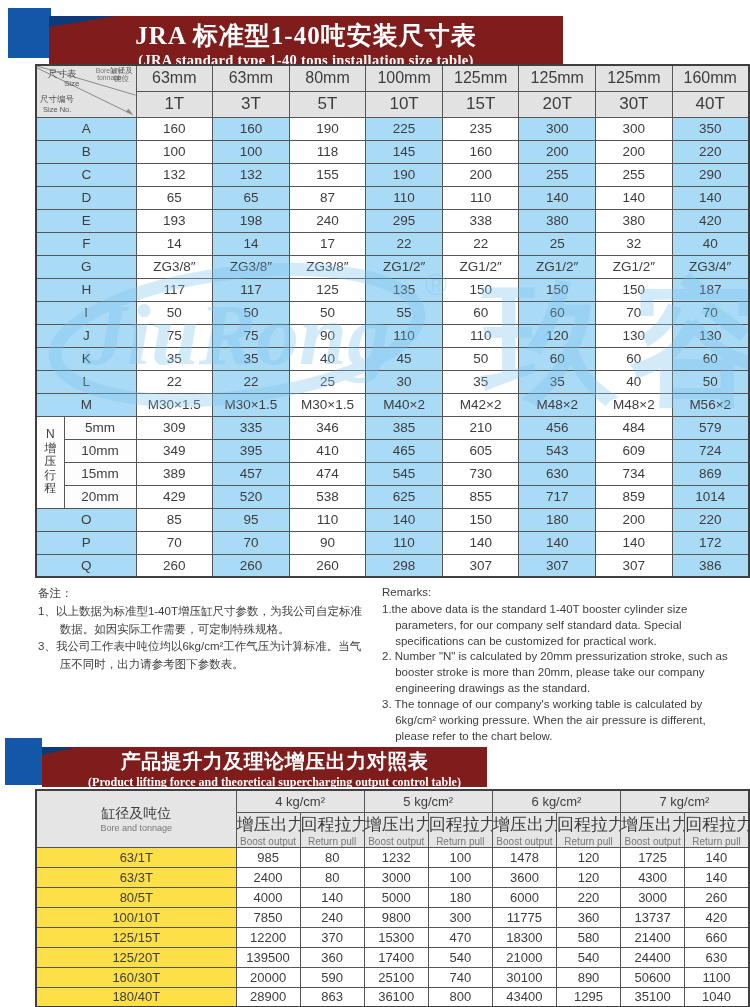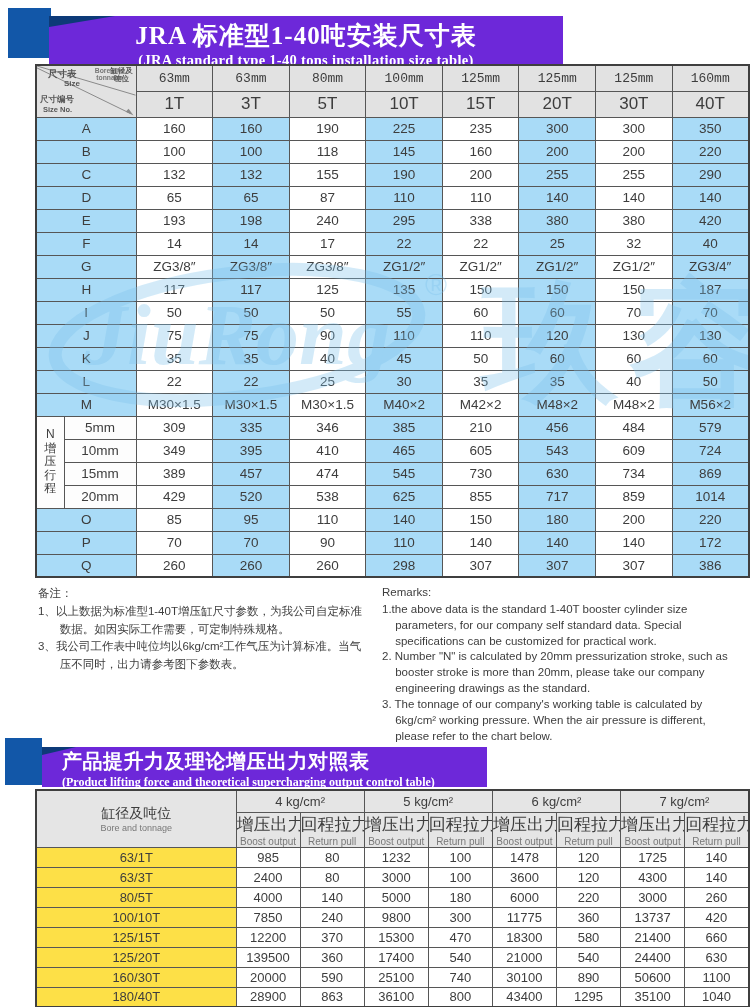--- a/index.html
+++ b/index.html
@@ -4,51 +4,51 @@
 <style>
   * { margin:0; padding:0; box-sizing:border-box; }
   html,body { width:750px; height:1007px; background:#fff; overflow:hidden;
               font-family:"Liberation Sans","DejaVu Sans",sans-serif; color:#3d3d3d; }
   .page { position:relative; width:750px; height:1007px; background:#fff; }
 
   
   .b-square { position:absolute; background:#1257a8; }
   .sq1 { left:8px; top:8px; width:43px; height:50px; }
   .sq2 { left:5px; top:738px; width:37px; height:47px; }
-  .ribbon { position:absolute; background:#6d28d9; color:#fff; }
+  .ribbon { position:absolute; background:#7f1d1d; color:#fff; }
   .rb1 { left:49px; top:16px; width:514px; height:58px; text-align:center; }
-  .rb2 { left:42px; top:747px; width:445px; height:40px; text-align:left; padding-left:20px; }
+  .rb2 { left:42px; top:747px; width:445px; height:40px; text-align:center; padding-left:20px; }
   .notch { position:absolute; top:0; left:0; width:0; height:0;
            border-top:11px solid #0d3a78; border-right:66px solid transparent; }
   .notch2 { border-top:8px solid #0d3a78; border-right:34px solid transparent; }
   .rb-title { font-family:"Liberation Serif","DejaVu Serif",serif; font-weight:bold; }
   .rb1 .rb-title { font-size:25px; letter-spacing:1px; margin-top:3px; }
   .rb1 .rb-sub   { font-family:"Liberation Serif","DejaVu Serif",serif; font-weight:bold; font-size:14.5px; letter-spacing:.3px; }
   .rb2 .rb-title { font-size:20px; letter-spacing:.5px; margin-top:1px; }
   .rb2 .rb-sub   { font-family:"Liberation Serif","DejaVu Serif",serif; font-weight:bold; font-size:12px; }
 
   
   table { border-collapse:collapse; table-layout:fixed; }
   th,td { border:1px solid #565656; text-align:center; vertical-align:middle;
           font-weight:normal; overflow:hidden; white-space:nowrap; }
   .t1,.t2 { position:absolute; left:35px; border:2px solid #3f3f3f; }
 
   
   .t1 { top:64px; width:713px; }
   .t1 thead th { background:#e2e2e2; }
-  .hb { height:26px; font-size:13px;font-family:Liberation Mono, monospace; }
+  .hb { height:26px; font-size:16px; }
   .ht { height:26px; font-size:17px; }
   .t1 tbody th, .t1 tbody td { height:23px; font-size:13.5px; }
   .rl { background:#a9dbf7; font-size:15px; }
   .cw { background:#ffffff; }
   .cb { background:#a9dbf7; }
   .ns { background:#fdfdfd; }
   .nsv { white-space:pre-line; font-size:12px; line-height:1.12; }
   .nm { background:#fdfdfd; font-size:13.5px; }
-  .corner { position:relative; padding:8px; background:#ececec;font-weight:bold; }
+  .corner { position:relative; padding:8px; background:#ececec; }
   .csvg { position:absolute; left:0; top:0; width:100%; height:100%; }
   .corner span { position:absolute; line-height:1.05; color:#555; }
   .c-size-cn { left:11px; top:3px;  font-size:9.5px; }
   .c-size-en { left:27px; top:14px; font-size:8px; }
   .c-bore    { right:2px; top:1px; width:48px; font-size:7.5px; white-space:normal; text-align:center; }
   .c-bore .en{ position:static; font-size:6.8px; color:#777; display:block; }
   .c-no-cn   { left:3px; top:29px; font-size:8.5px; }
   .c-no-en   { left:6px; top:40px; font-size:7.5px; }
 
   

